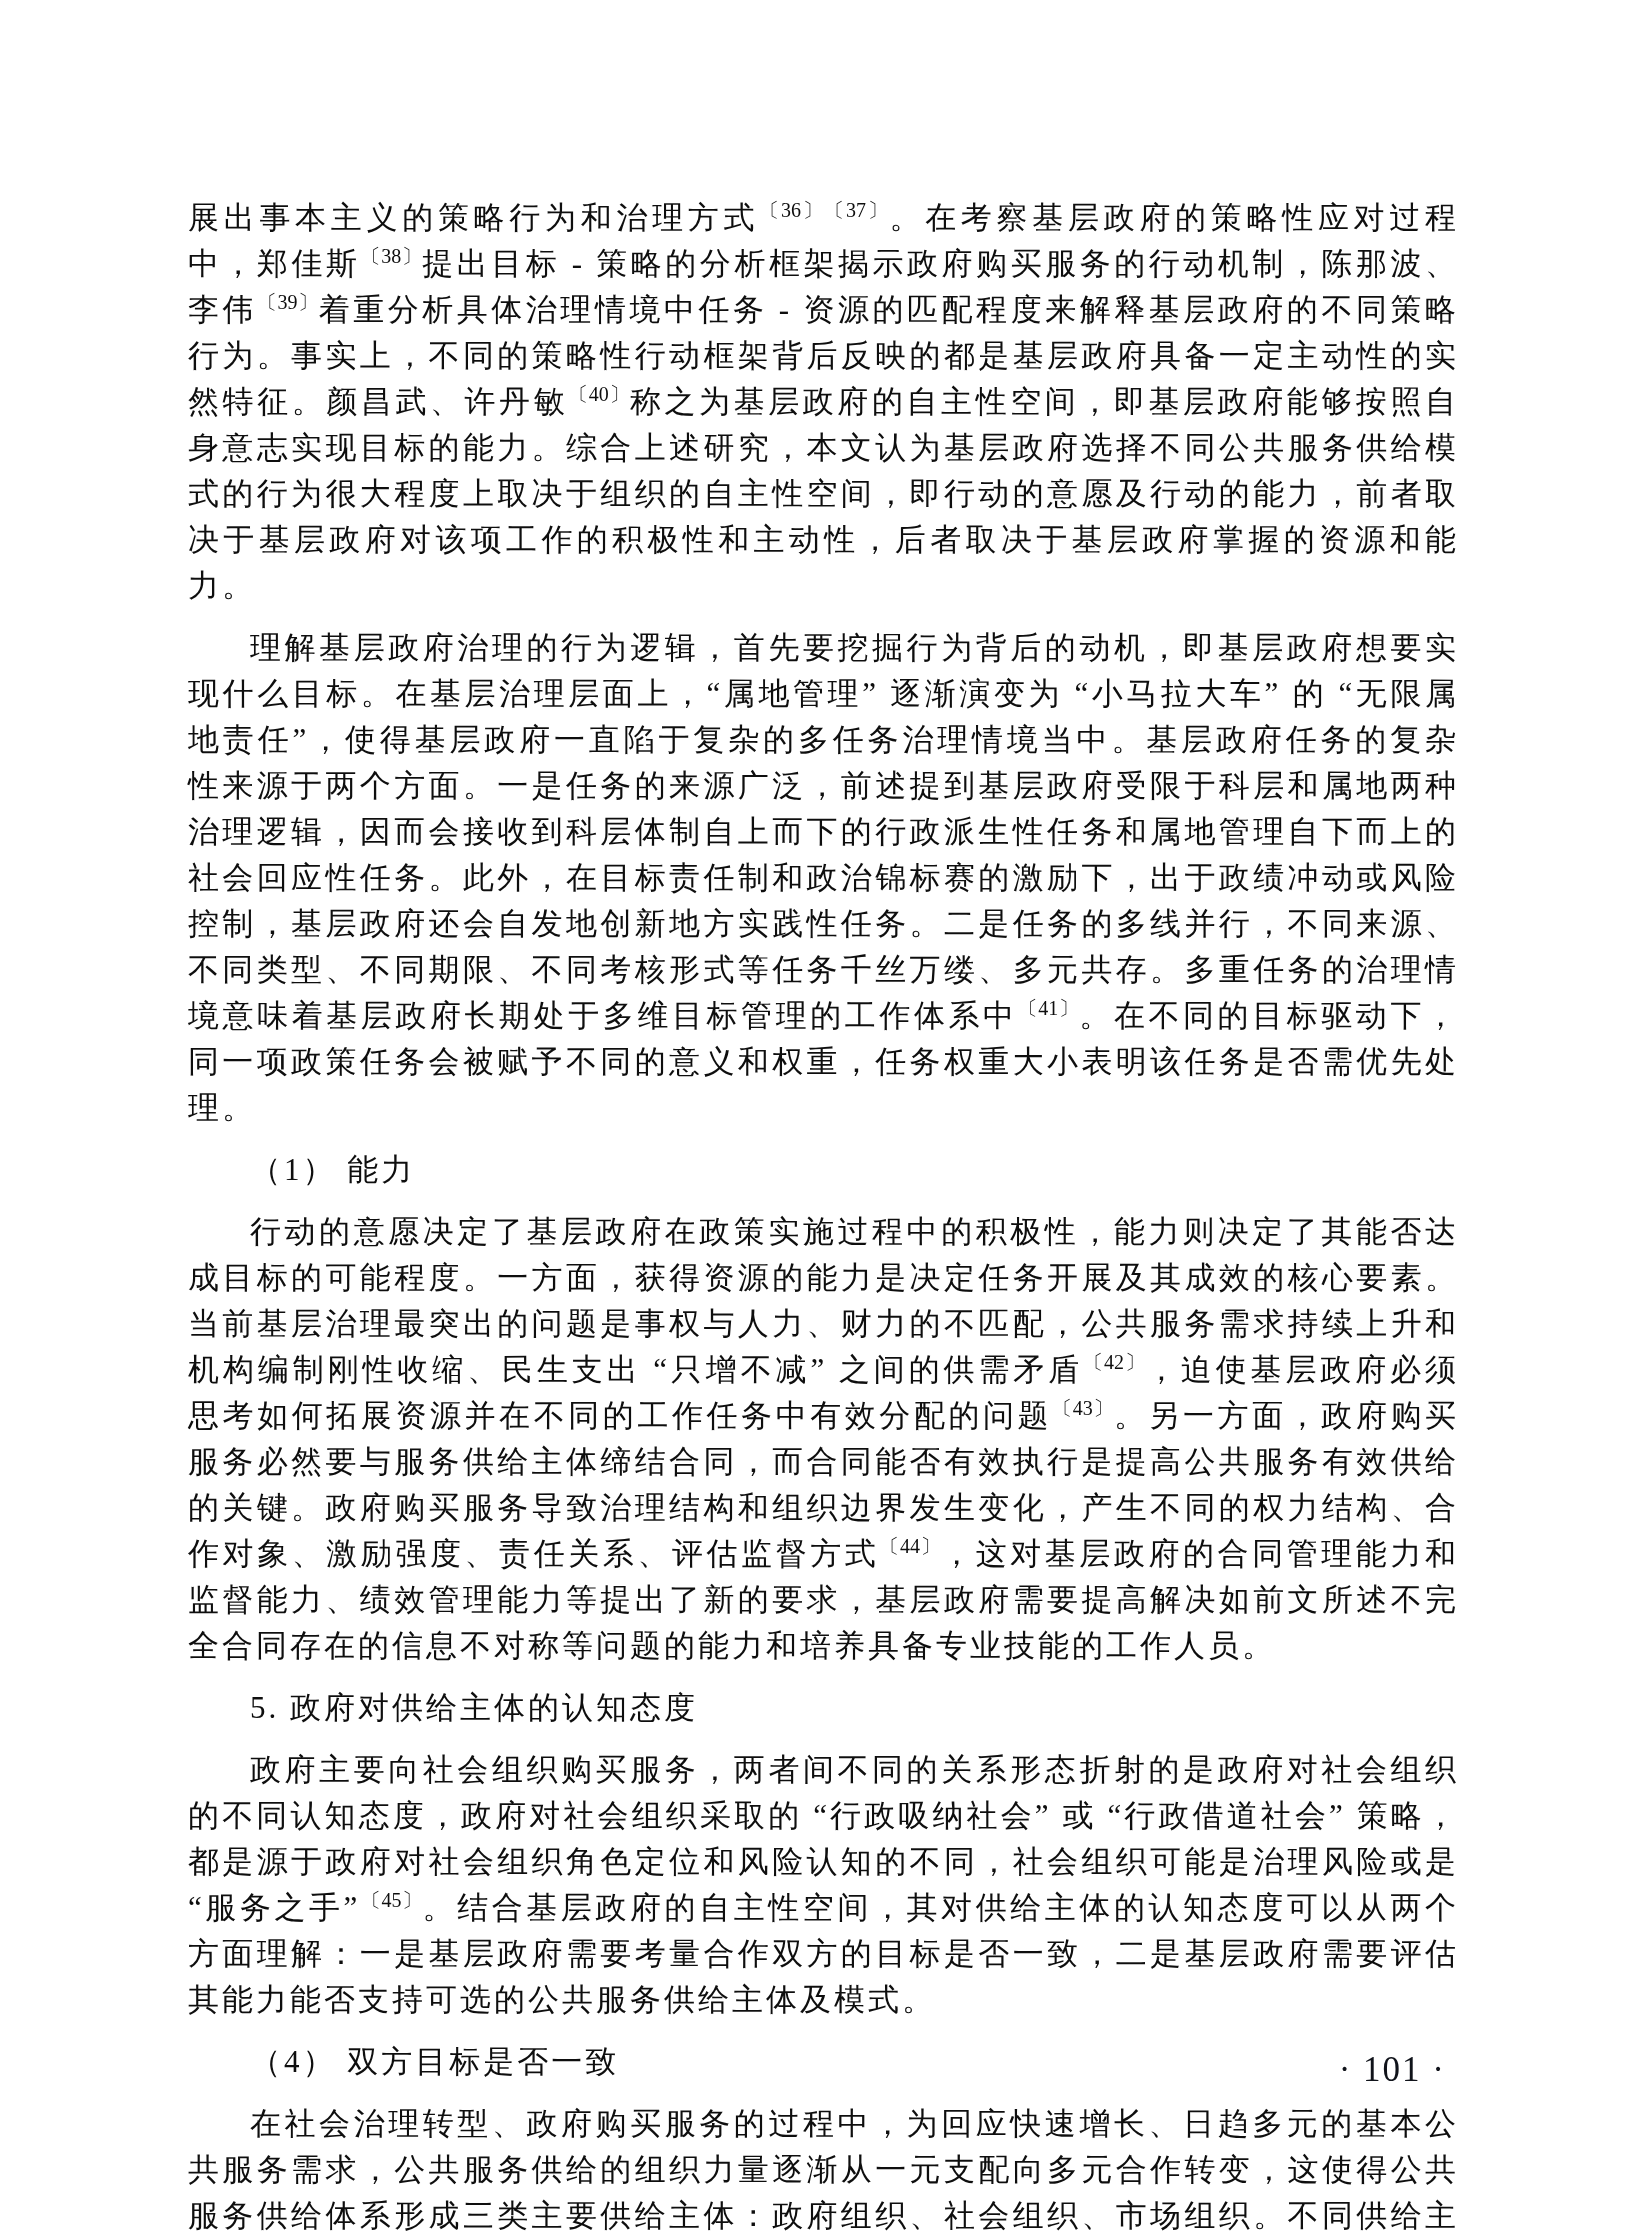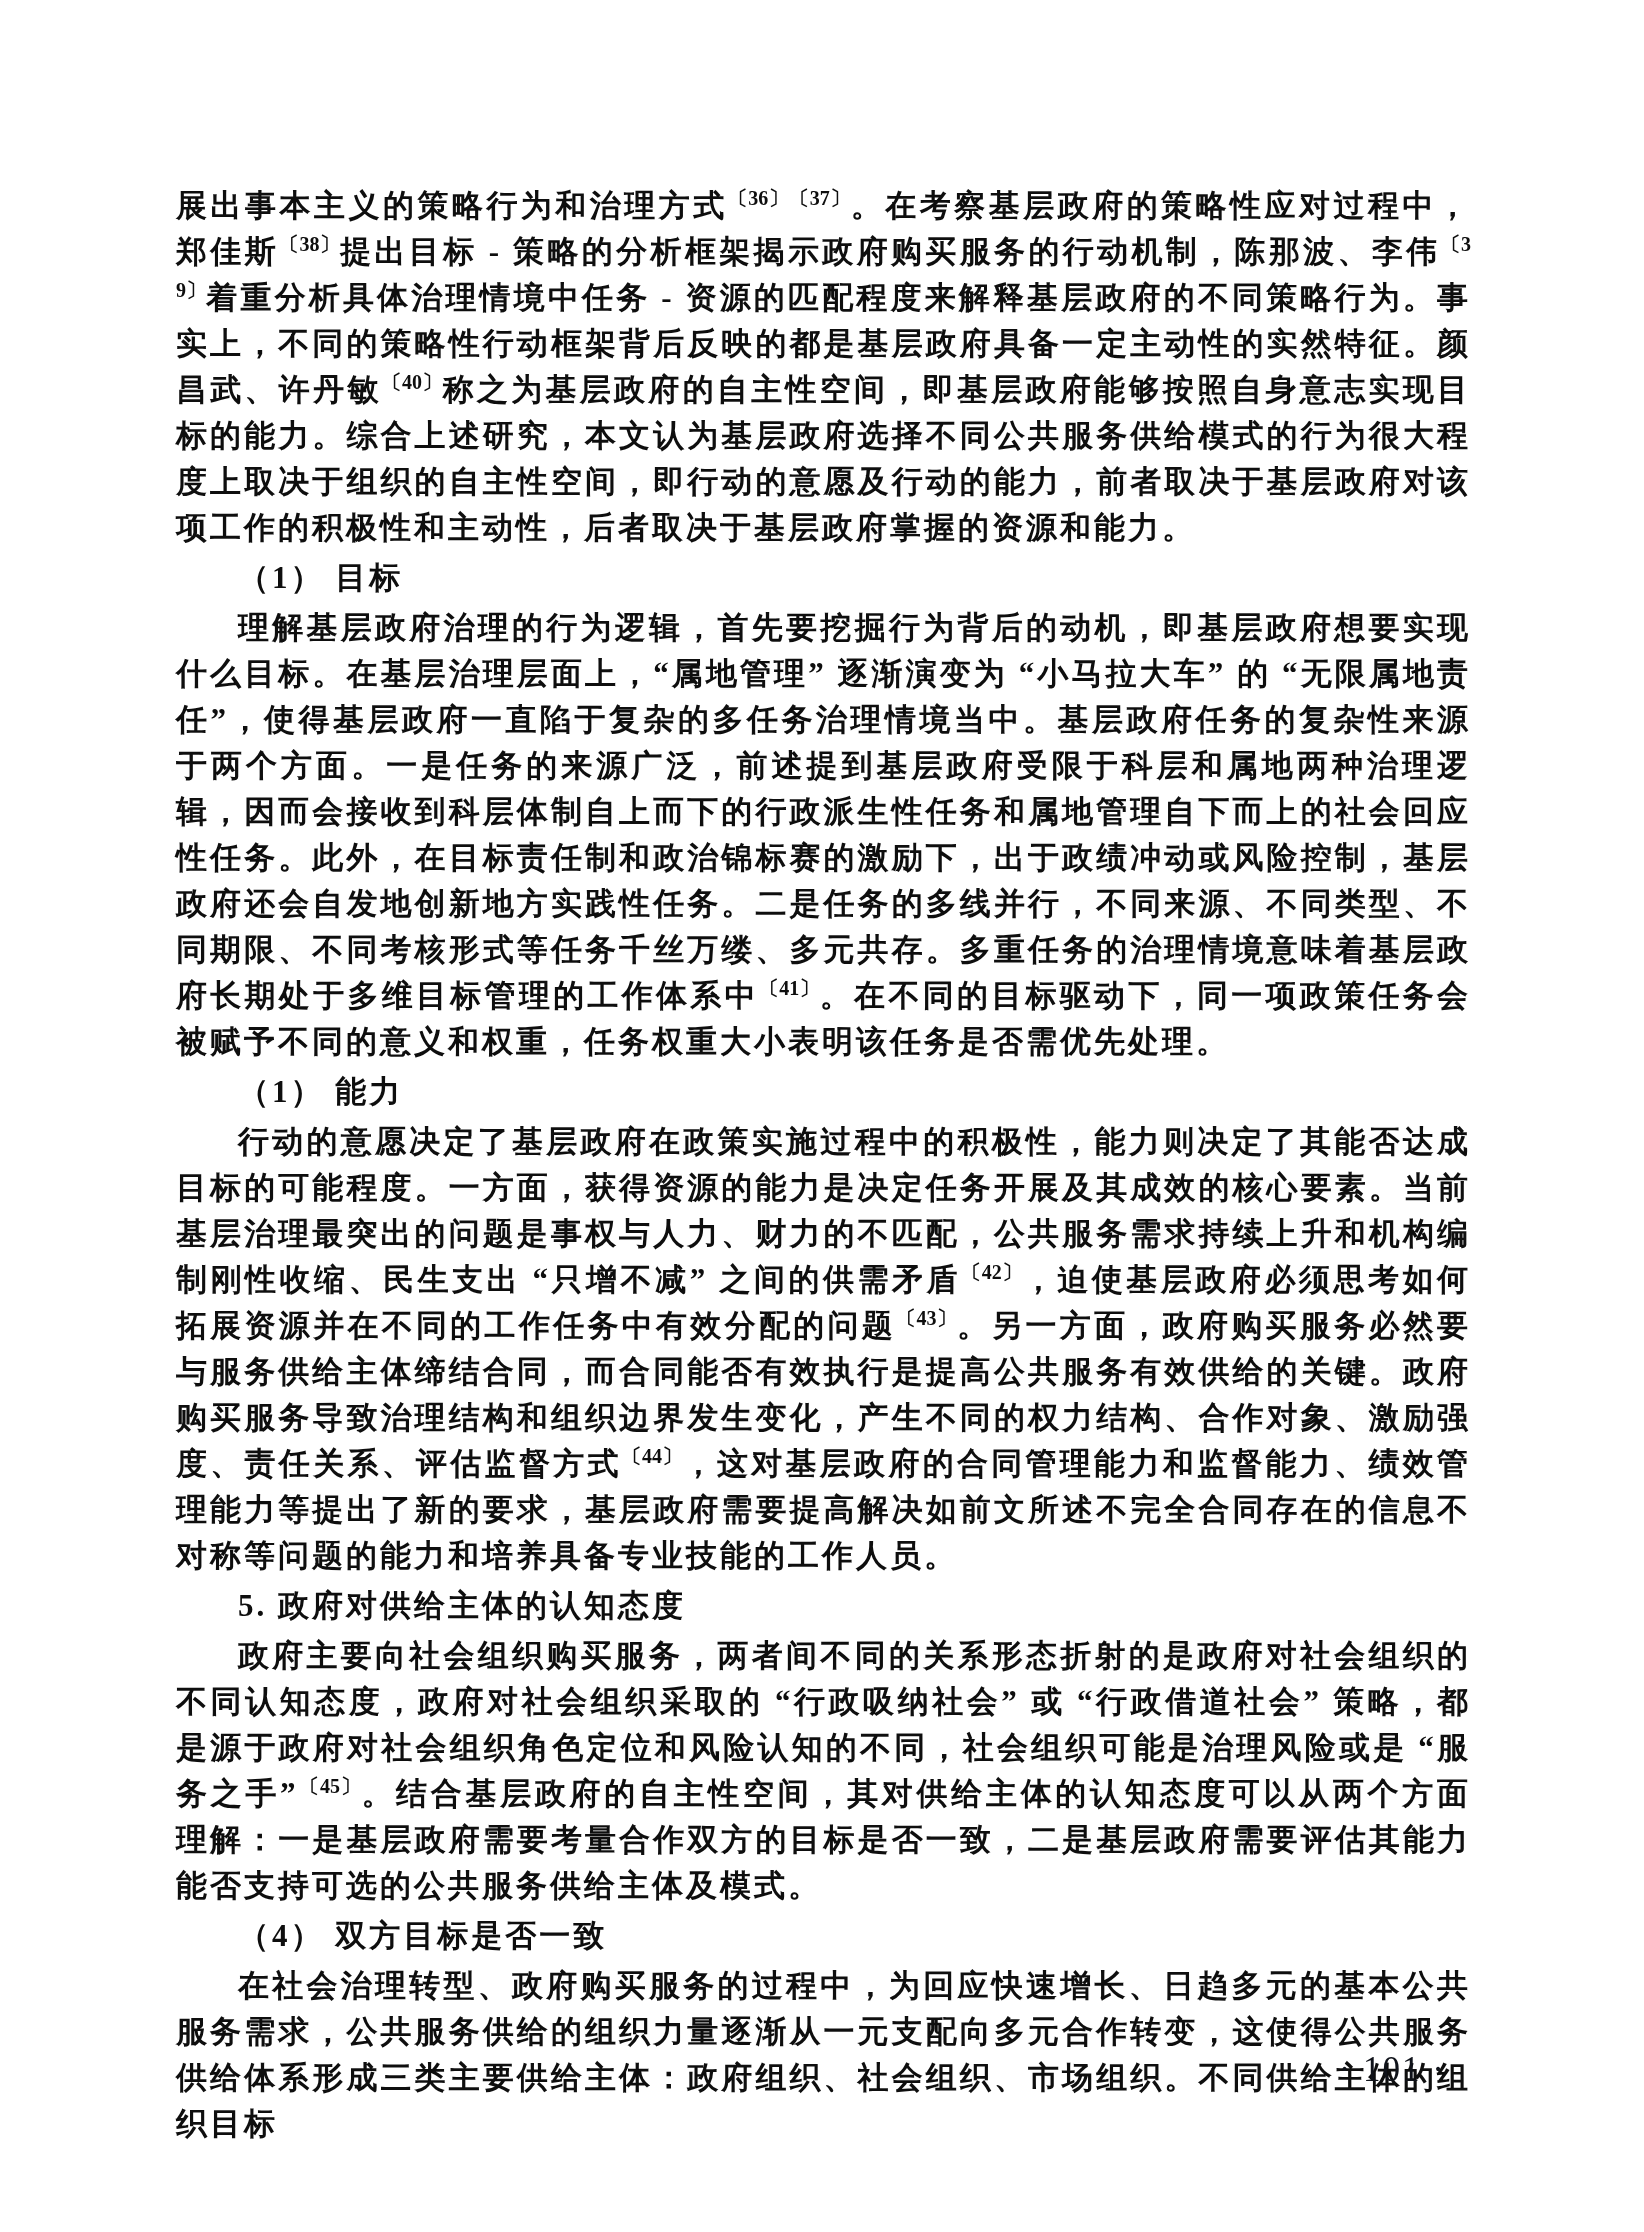--- a/index.html
+++ b/index.html
@@ -19,29 +19,28 @@
     position: absolute;
     inset: 0;
   }
   .text-block {
     position: absolute;
     left: 172px;
     top: 179px;
     width: 1303px;
   }
   p.para {
-    margin: 4px;
+    margin: 16px;
     padding: 0;
     font-size: 31px;
     line-height: 46px;
     letter-spacing: 3px;
     text-align: justify;
     text-justify: inter-character;
     word-break: break-all;
-    font-weight: bold;
   }
   p.para.indent {
     text-indent: 62px;
   }
   sup.cite {
     font-size: 20px;
     letter-spacing: 0;
     line-height: 0;
     position: relative;
     top: -11px;
@@ -55,21 +54,20 @@
     letter-spacing: 2px;
     color: #10131a;
   }
 </style>
 </head>
 <body>
 
 <div class="page">
   <div class="text-block">
       <p class="para">展出事本主义的策略行为和治理方式<sup class="cite">〔36〕〔37〕</sup>。在考察基层政府的策略性应对过程中，郑佳斯<sup class="cite">〔38〕</sup>提出目标 - 策略的分析框架揭示政府购买服务的行动机制，陈那波、李伟<sup class="cite">〔39〕</sup>着重分析具体治理情境中任务 - 资源的匹配程度来解释基层政府的不同策略行为。事实上，不同的策略性行动框架背后反映的都是基层政府具备一定主动性的实然特征。颜昌武、许丹敏<sup class="cite">〔40〕</sup>称之为基层政府的自主性空间，即基层政府能够按照自身意志实现目标的能力。综合上述研究，本文认为基层政府选择不同公共服务供给模式的行为很大程度上取决于组织的自主性空间，即行动的意愿及行动的能力，前者取决于基层政府对该项工作的积极性和主动性，后者取决于基层政府掌握的资源和能力。</p>
-      <p class="para indent">（1） 目标</p>
       <p class="para indent">理解基层政府治理的行为逻辑，首先要挖掘行为背后的动机，即基层政府想要实现什么目标。在基层治理层面上，“属地管理” 逐渐演变为 “小马拉大车” 的 “无限属地责任”，使得基层政府一直陷于复杂的多任务治理情境当中。基层政府任务的复杂性来源于两个方面。一是任务的来源广泛，前述提到基层政府受限于科层和属地两种治理逻辑，因而会接收到科层体制自上而下的行政派生性任务和属地管理自下而上的社会回应性任务。此外，在目标责任制和政治锦标赛的激励下，出于政绩冲动或风险控制，基层政府还会自发地创新地方实践性任务。二是任务的多线并行，不同来源、不同类型、不同期限、不同考核形式等任务千丝万缕、多元共存。多重任务的治理情境意味着基层政府长期处于多维目标管理的工作体系中<sup class="cite">〔41〕</sup>。在不同的目标驱动下，同一项政策任务会被赋予不同的意义和权重，任务权重大小表明该任务是否需优先处理。</p>
       <p class="para indent">（1） 能力</p>
       <p class="para indent">行动的意愿决定了基层政府在政策实施过程中的积极性，能力则决定了其能否达成目标的可能程度。一方面，获得资源的能力是决定任务开展及其成效的核心要素。当前基层治理最突出的问题是事权与人力、财力的不匹配，公共服务需求持续上升和机构编制刚性收缩、民生支出 “只增不减” 之间的供需矛盾<sup class="cite">〔42〕</sup>，迫使基层政府必须思考如何拓展资源并在不同的工作任务中有效分配的问题<sup class="cite">〔43〕</sup>。另一方面，政府购买服务必然要与服务供给主体缔结合同，而合同能否有效执行是提高公共服务有效供给的关键。政府购买服务导致治理结构和组织边界发生变化，产生不同的权力结构、合作对象、激励强度、责任关系、评估监督方式<sup class="cite">〔44〕</sup>，这对基层政府的合同管理能力和监督能力、绩效管理能力等提出了新的要求，基层政府需要提高解决如前文所述不完全合同存在的信息不对称等问题的能力和培养具备专业技能的工作人员。</p>
       <p class="para indent">5. 政府对供给主体的认知态度</p>
       <p class="para indent">政府主要向社会组织购买服务，两者间不同的关系形态折射的是政府对社会组织的不同认知态度，政府对社会组织采取的 “行政吸纳社会” 或 “行政借道社会” 策略，都是源于政府对社会组织角色定位和风险认知的不同，社会组织可能是治理风险或是 “服务之手”<sup class="cite">〔45〕</sup>。结合基层政府的自主性空间，其对供给主体的认知态度可以从两个方面理解：一是基层政府需要考量合作双方的目标是否一致，二是基层政府需要评估其能力能否支持可选的公共服务供给主体及模式。</p>
       <p class="para indent">（4） 双方目标是否一致</p>
       <p class="para indent">在社会治理转型、政府购买服务的过程中，为回应快速增长、日趋多元的基本公共服务需求，公共服务供给的组织力量逐渐从一元支配向多元合作转变，这使得公共服务供给体系形成三类主要供给主体：政府组织、社会组织、市场组织。不同供给主体的组织目标</p>
     </div>
   <div class="footer-page-number">· 101 ·</div>
 </div>

